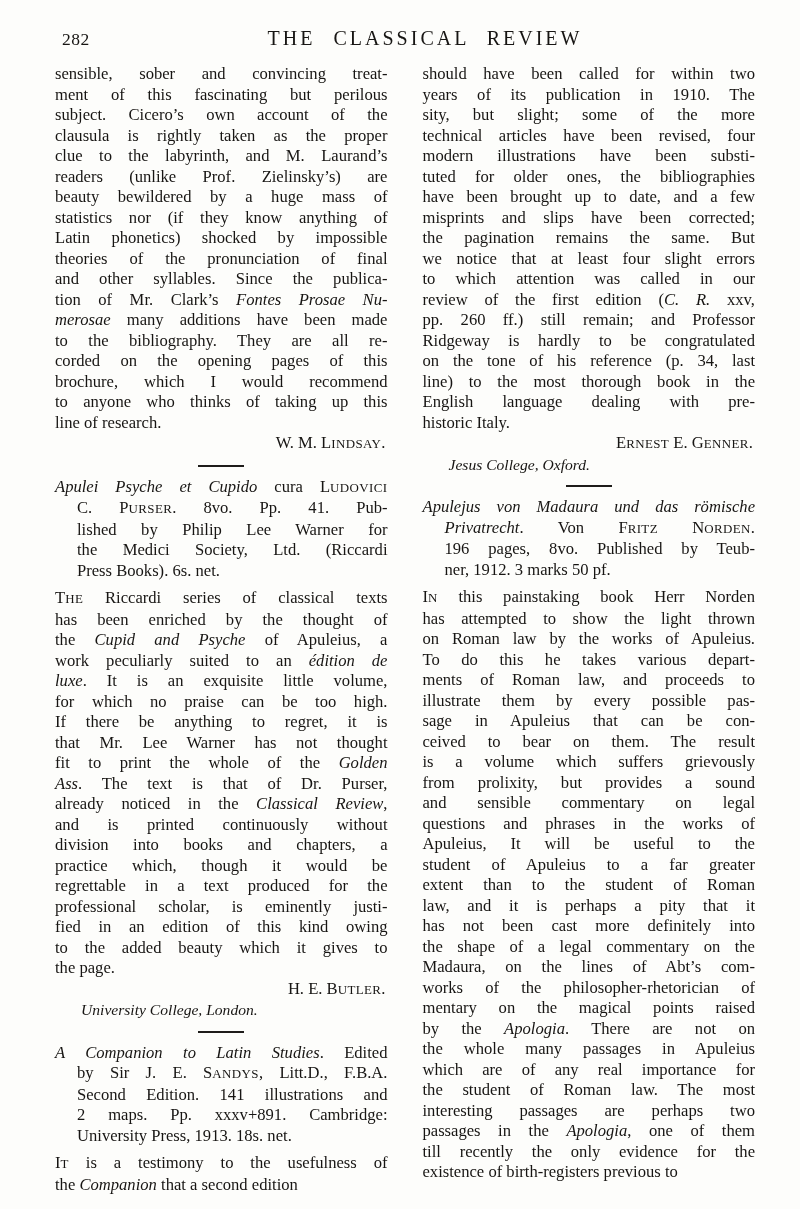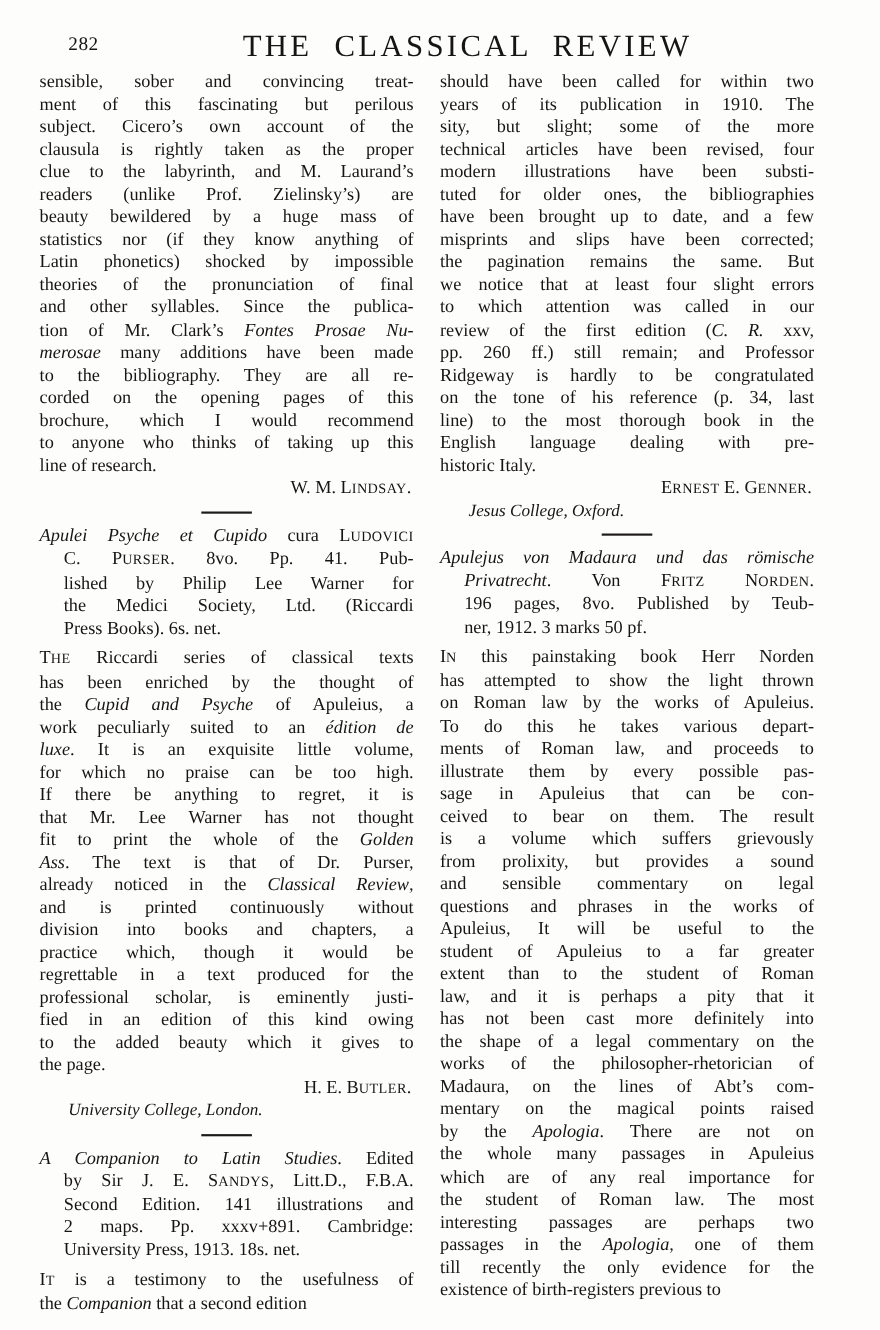--- a/index.html
+++ b/index.html
@@ -11,25 +11,25 @@
   }
   .page { width: 800px; height: 1052px; position: relative; }
 
   .page-header { position: relative; padding-top: 27px; height: 53px; }
   .page-number {
     position: absolute; left: 62px; top: 29px;
     font-size: 17.5px; letter-spacing: 0.5px;
   }
   .journal-title {
     position: absolute; left: 90px; right: 40px; top: 27px;
-    text-align: center; font-size: 28px; font-weight: normal;
+    text-align: center; font-size: 20px; font-weight: normal;
     letter-spacing: 3px; word-spacing: 10px;
   }
 
-  .columns { display: flex; gap: 24px; padding: 11px 45px 0 36px; }
+  .columns { display: flex; gap: 35px; padding: 11px 45px 0 55px; }
   .column { width: 340px; font-size: 16.6px; line-height: 20.5px; }
 
   .line { text-align: justify; text-align-last: justify; }
   .line.last { text-align-last: left; }
   .heading .line.hang { padding-left: 22px; }
 
   .heading { margin: 2px 0 7px; }
   .paragraph { margin: 0; }
 
   .signature .line { text-align: right; text-align-last: right; padding-right: 2px; }
@@ -176,22 +176,22 @@
           <div class="line">is a volume which suffers grievously</div>
           <div class="line">from prolixity, but provides a sound</div>
           <div class="line">and sensible commentary on legal</div>
           <div class="line">questions and phrases in the works of</div>
           <div class="line">Apuleius,  It will be useful to the</div>
           <div class="line">student of Apuleius to a far greater</div>
           <div class="line">extent than to the student of Roman</div>
           <div class="line">law, and it is perhaps a pity that it</div>
           <div class="line">has not been cast more definitely into</div>
           <div class="line">the shape of a legal commentary on the</div>
+          <div class="line">Madaura, on the lines of Abt’s com-</div>
           <div class="line">works of the philosopher-rhetorician of</div>
-          <div class="line">Madaura, on the lines of Abt’s com-</div>
           <div class="line">mentary on the magical points raised</div>
           <div class="line">by the <i>Apologia</i>.  There are not on</div>
           <div class="line">the whole many passages in Apuleius</div>
           <div class="line">which are of any real importance for</div>
           <div class="line">the student of Roman law.  The most</div>
           <div class="line">interesting passages are perhaps two</div>
           <div class="line">passages in the <i>Apologia</i>, one of them</div>
           <div class="line">till recently the only evidence for the</div>
           <div class="line last">existence of birth-registers previous to</div>
         </div>

